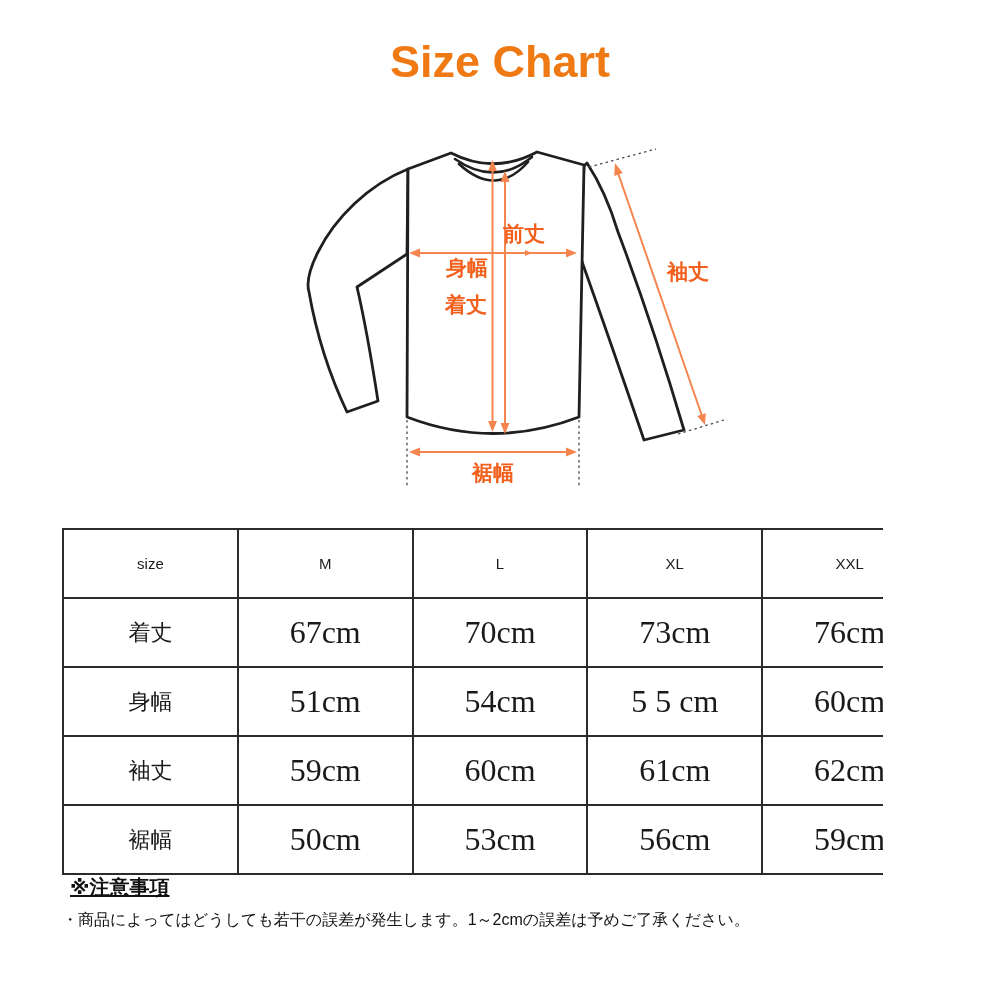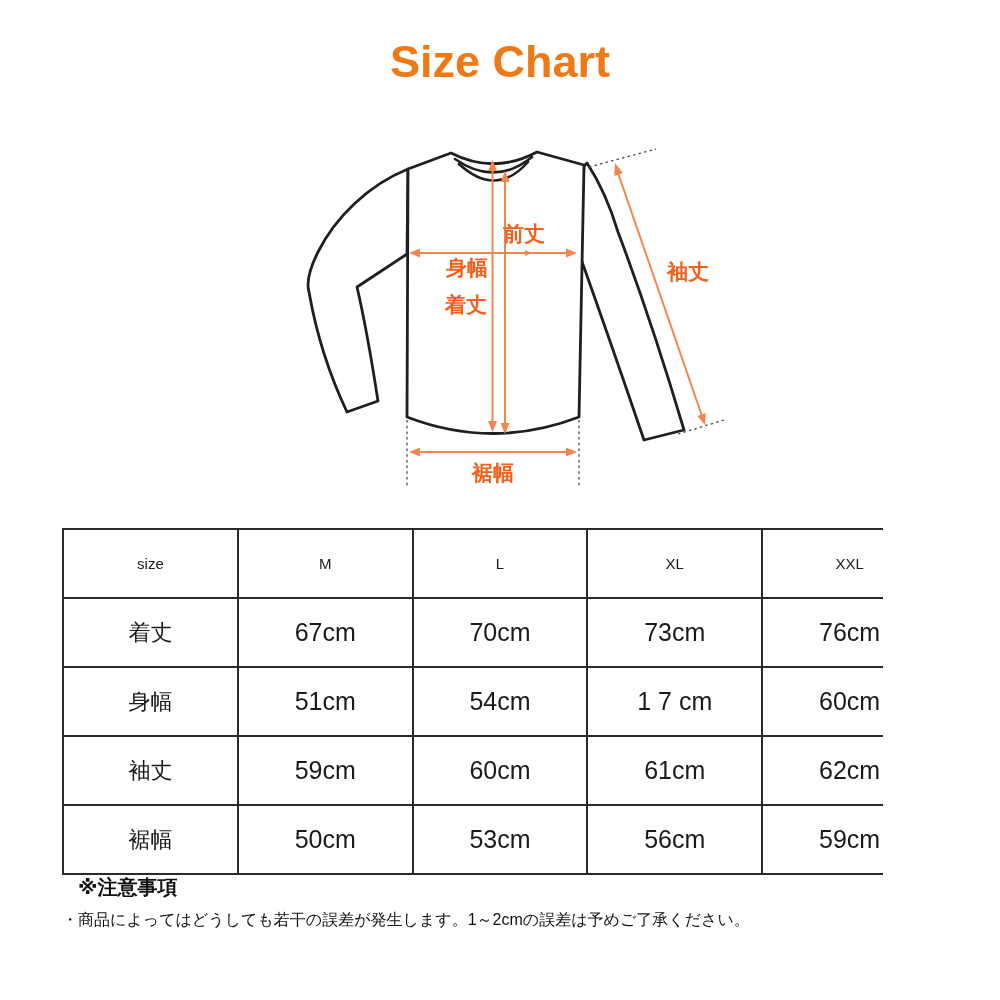--- a/index.html
+++ b/index.html
@@ -22,23 +22,23 @@
   .size-table{
     position:absolute;left:62px;top:528px;width:876px;height:335px;
     border-collapse:collapse;table-layout:fixed;background:#ffffff;
   }
   .size-table th,.size-table td{
     border:2px solid #2b2b2b;text-align:center;vertical-align:middle;
     color:#1a1a1a;font-weight:normal;padding:0;height:67px;
   }
   .size-table thead th{font-size:15px;}
   .size-table tbody th{font-size:22px;}
-  .size-table tbody td{font-size:25px;}
+  .size-table tbody td{font-size:32px;font-family:Liberation Serif, serif;}
   .notes{position:absolute;left:62px;top:874px;width:880px;color:#111111;}
-  .notes-heading{font-size:20px;font-weight:bold;margin:0 0 6px 16px;}
+  .notes-heading{font-size:20px;font-weight:bold;margin:0 0 6px 8px;text-decoration:underline;}
   .note-line{font-size:16px;line-height:25.5px;margin:0;}
 </style>
 </head>
 <body>
 
 <div class="page">
 
   <h1 class="title">Size Chart</h1>
 
   <svg class="diagram" viewBox="250 125 500 390">
@@ -107,21 +107,21 @@
         <th>着丈</th>
         <td>67cm</td>
         <td>70cm</td>
         <td>73cm</td>
         <td>76cm</td>
       </tr>
       <tr>
         <th>身幅</th>
         <td>51cm</td>
         <td>54cm</td>
-        <td>1 7 cm</td>
+        <td>5 5 cm</td>
         <td>60cm</td>
       </tr>
       <tr>
         <th>袖丈</th>
         <td>59cm</td>
         <td>60cm</td>
         <td>61cm</td>
         <td>62cm</td>
       </tr>
       <tr>

